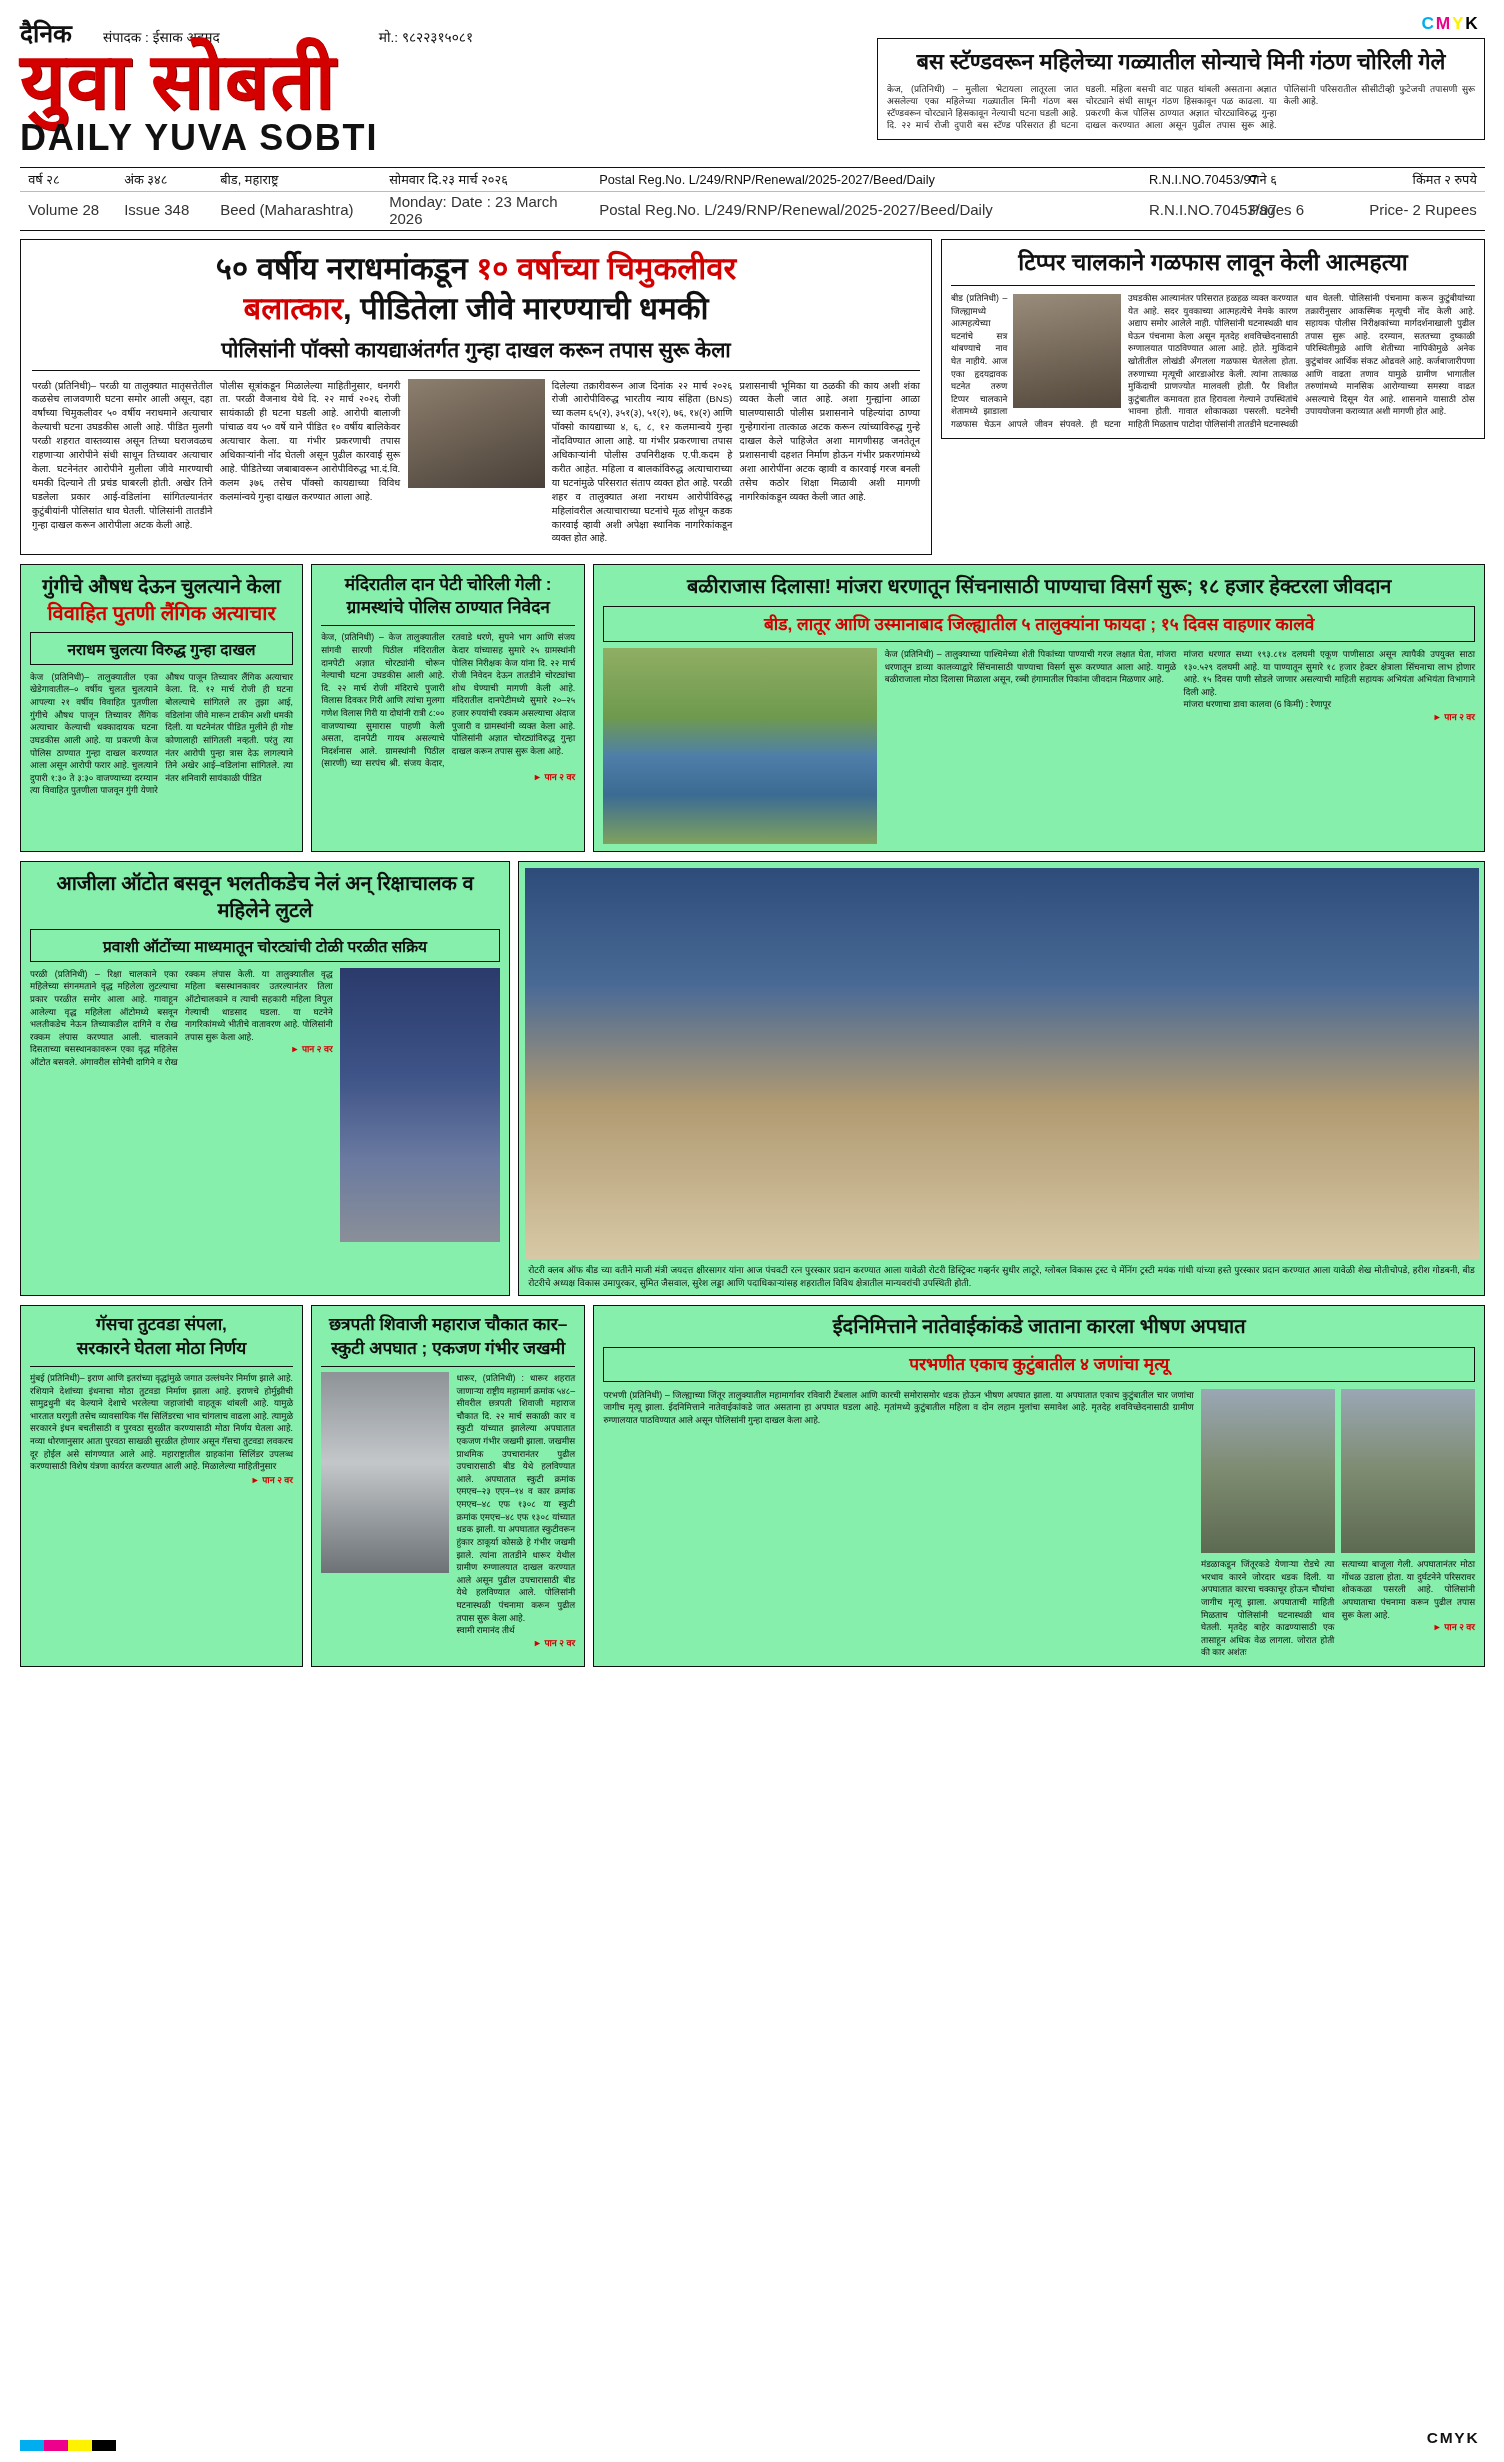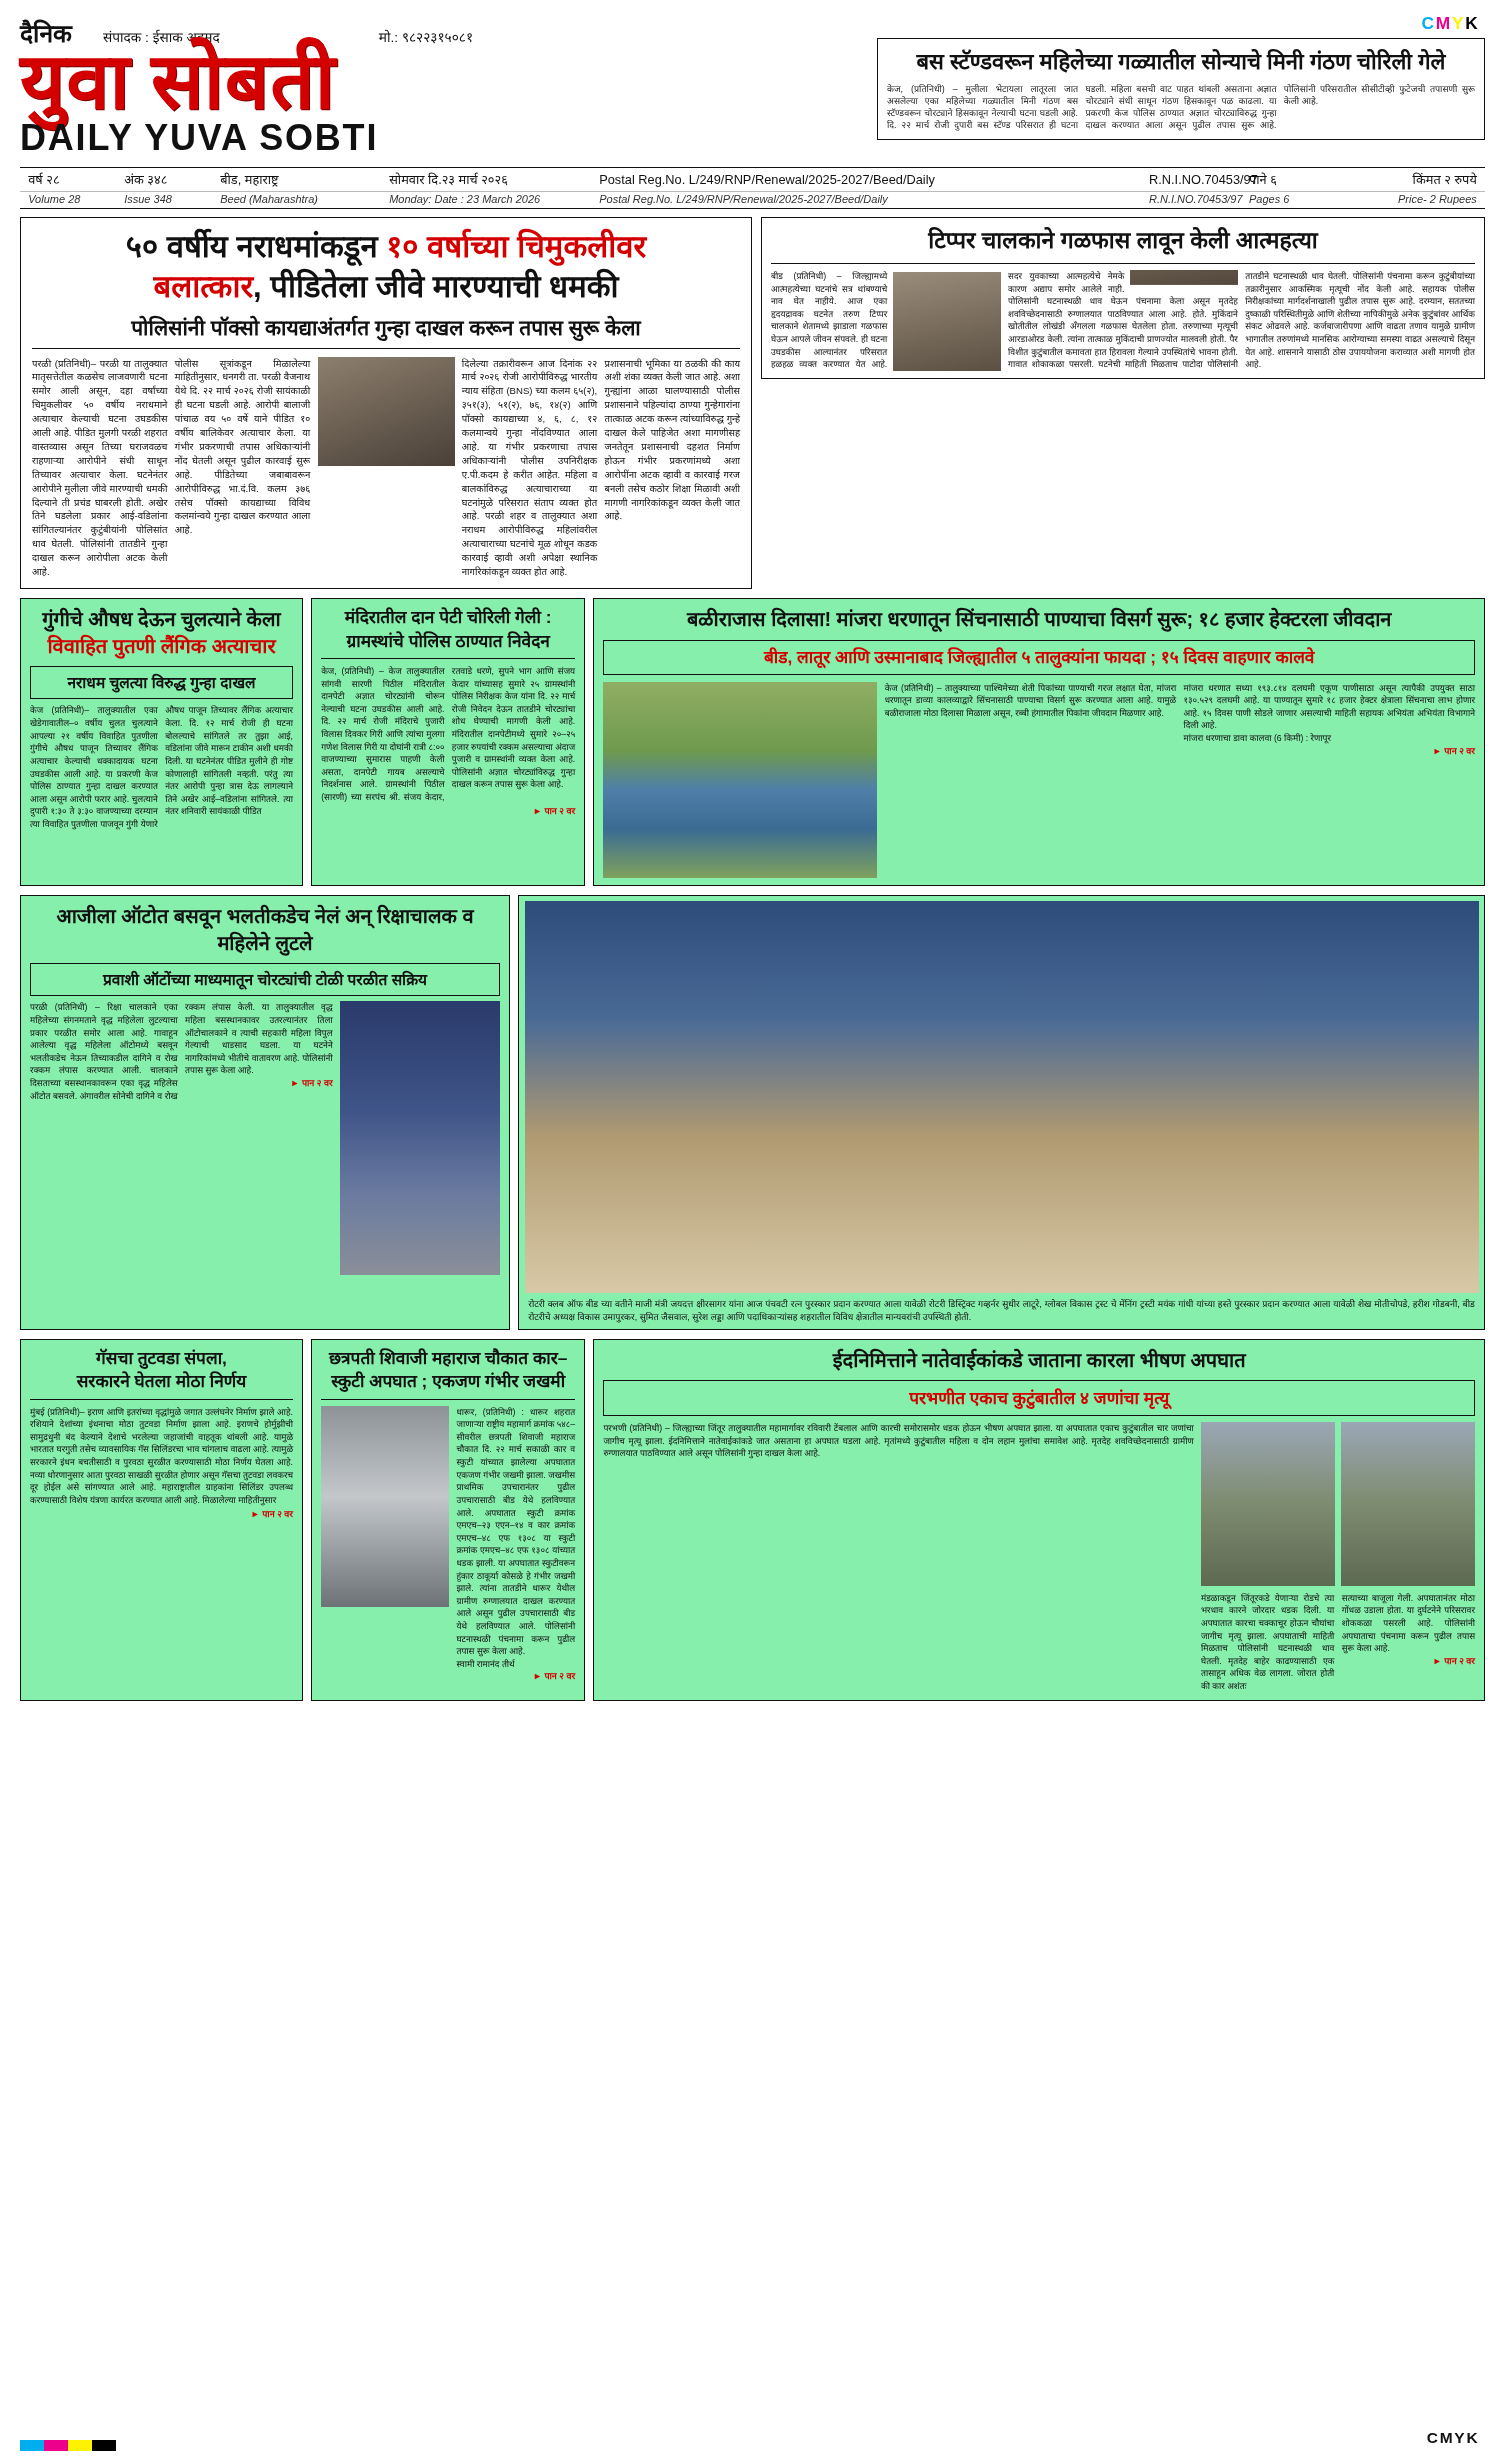--- a/index.html
+++ b/index.html
@@ -38,31 +38,31 @@
   }
   .logo-sub { font-size:36px; font-weight:bold; letter-spacing:1.8px; color:#111; margin-top:-5.5px; }
 
   .lead-box { flex:1; border:1.8px solid #111; padding:7.3px 9px; margin-top:22px; }
   .lead-title { font-size:22px; font-weight:bold; line-height:1.35; text-align:center; }
   .lead-body { font-size:9px; line-height:1.35; text-align:justify; column-count:3; column-gap:7.3px; margin-top:6.4px; color:#222; }
 
   
   .strip { border-top:1.8px solid #111; border-bottom:0.9px solid #111; margin-top:7.3px; }
   .strip-row { display:flex; align-items:center; font-size:12.8px; padding:2.7px 3.6px; }
-  .strip-row.two { font-size:11px; color:#333; padding-top:0.9px; padding-bottom:2.7px; border-top:0.9px solid #bbb;font-style:italic;}
+  .strip-row.two { font-size:15px; color:#333; padding-top:0.9px; padding-bottom:2.7px; border-top:0.9px solid #bbb;}
   .strip-row > div { padding:0 4.6px; }
   .s1 { width:96px; } .s2 { width:96px; } .s3 { width:169px; }
   .s4 { width:210px; } .s5 { flex:1; } .s7 { width:100px; } .s8 { width:137px; text-align:right;}
 
   
   .box { border:0.9px solid #111; background:#86efac; }
   .just { text-align:justify; }
 
   .main-row { display:flex; gap:9px; margin-top:8.2px; }
-  .col-left { width:732px; }
+  .col-left { width:912px; }
   .col-right { flex:1; }
 
   
   .topstory { border:1.8px solid #111; padding:9px 11px; }
   .ts-h1 { font-size:31px; font-weight:bold; line-height:1.3; text-align:center; }
   .ts-h1 .red { color:#D40000; }
   .ts-h2 { font-size:21px; font-weight:bold; text-align:center; margin-top:5.5px; border-bottom:1.8px solid #111; padding-bottom:7.3px;}
   .ts-body { display:flex; gap:7.3px; margin-top:7.3px; font-size:9.6px; line-height:1.45; }
   .ts-body .c { flex:1; text-align:justify; }
   .ts-photo { width:137px; }

